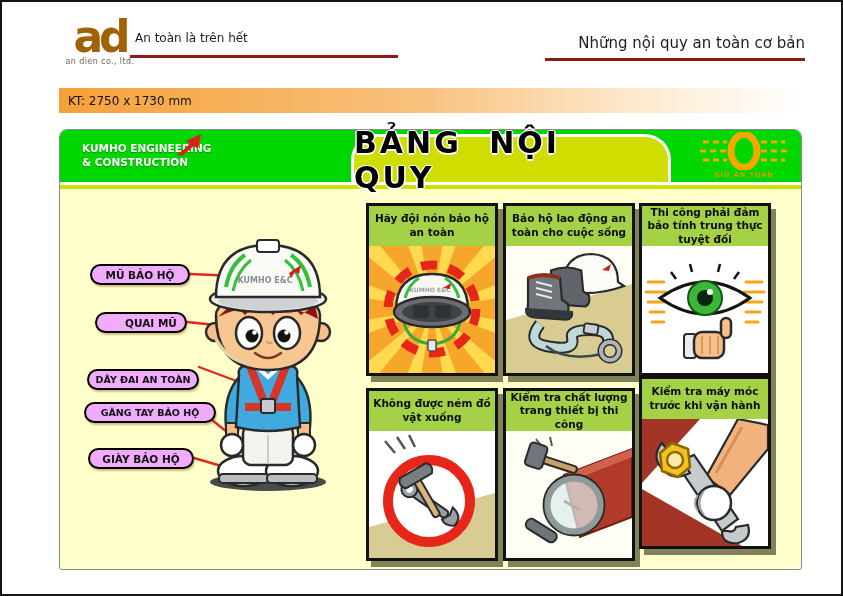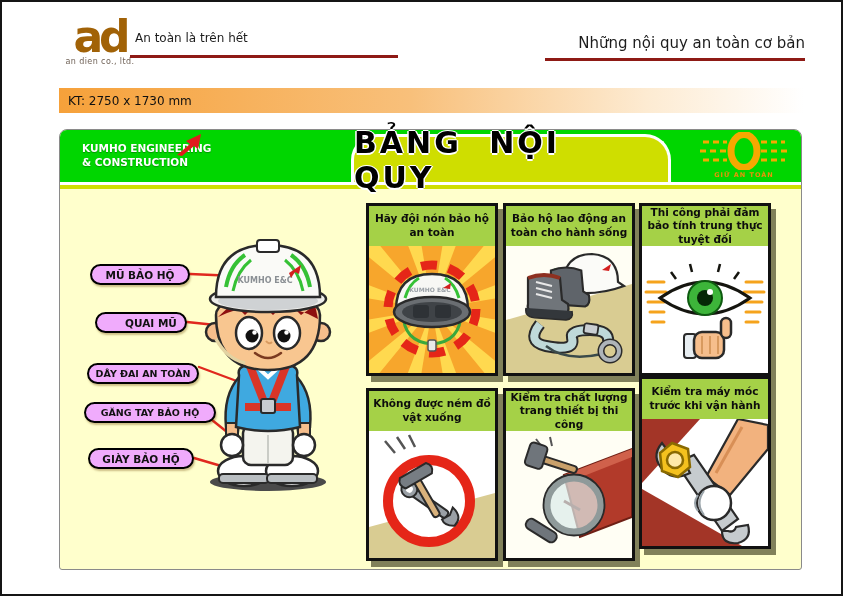--- a/index.html
+++ b/index.html
@@ -37,21 +37,21 @@
     text-shadow:1.5px 0 0 #fff,-1.5px 0 0 #fff,0 1.5px 0 #fff,0 -1.5px 0 #fff;}
   .safety-logo{left:638px;top:2px;width:92px;text-align:center;}
   .safety-caption{font-size:6.5px;font-weight:bold;color:#E8920A;letter-spacing:1px;margin-top:-3px;}
 
   
   .pill{position:absolute;background:#f0abfc;border:2px solid #000000;border-radius:12px;height:21px;
     box-sizing:border-box;display:flex;align-items:center;justify-content:center;
     font-size:10.5px;font-weight:bold;color:#111;box-shadow:1px 2px 2px rgba(110,70,0,.35);white-space:nowrap;}
   .pill1{left:30px;top:134px;width:100px;}
   .pill2{left:35px;top:182px;width:92px;padding-left:20px;}
-  .pill3{left:27px;top:233px;width:112px;font-size:9.5px;}
+  .pill3{left:27px;top:239px;width:112px;font-size:9.5px;}
   .pill4{left:24px;top:272px;width:132px;font-size:9.5px;}
   .pill5{left:28px;top:318px;width:106px;}
   .connector-svg{left:0;top:0;width:741px;height:439px;pointer-events:none;}
   .character{left:133px;top:105px;width:150px;height:260px;}
 
   
   .card{position:absolute;width:132px;height:173px;border:3px solid #111;background:#fff;
         box-sizing:border-box;box-shadow:5px 6px 0 #81815A;}
   .c1{left:306px;top:73px;} .c2{left:443px;top:73px;} .c3{left:579px;top:73px;}
   .c4{left:306px;top:258px;} .c5{left:443px;top:258px;} .c6{left:579px;top:246px;}
@@ -213,21 +213,21 @@
           <rect x="66" y="59" width="16" height="13" rx="3" fill="#2e3236"></rect>
           <path d="M36,52 Q40,38 50,32" stroke="#35C135" stroke-width="3" fill="none"></path>
           <path d="M90,52 Q86,38 76,32" stroke="#35C135" stroke-width="3" fill="none"></path>
           <text x="61" y="46" font-size="6" font-weight="bold" fill="#9aa0a6" text-anchor="middle">KUMHO E&amp;C</text>
           <path d="M74,42 l8,-5 l-1,6 z" fill="#D41F1F"></path>
         </svg>
       </div>
     </div>
 
     <div class="card c2">
-      <div class="card-header">Bảo hộ lao động an toàn cho hành sống</div>
+      <div class="card-header">Bảo hộ lao động an toàn cho cuộc sống</div>
       <div class="card-body">
         <svg width="126" height="127" viewBox="0 0 126 127">
           <rect width="126" height="127" fill="#FFFEF4"></rect>
           <polygon points="0,74 126,38 126,127 0,127" fill="#D9CC92"></polygon>
           <path d="M48,24 h18 M48,31 h18" stroke="#38C838" stroke-width="3"></path>
           <path d="M56,40 Q58,8 86,8 Q112,10 112,36 L118,40 Q86,52 52,44 Z" fill="#FBFBF8" stroke="#2a2a2a" stroke-width="2.2"></path>
           <path d="M96,24 l9,-6 l-2,7 z" fill="#D41F1F"></path>
           <g transform="translate(24,-6) scale(0.95)">
             <path d="M22,32 L22,58 Q20,66 30,68 L58,70 Q64,68 62,58 L56,54 L54,32 Q38,26 22,32 Z" fill="#5f646a" stroke="#2a2a2a" stroke-width="2.2"></path>
           </g>

